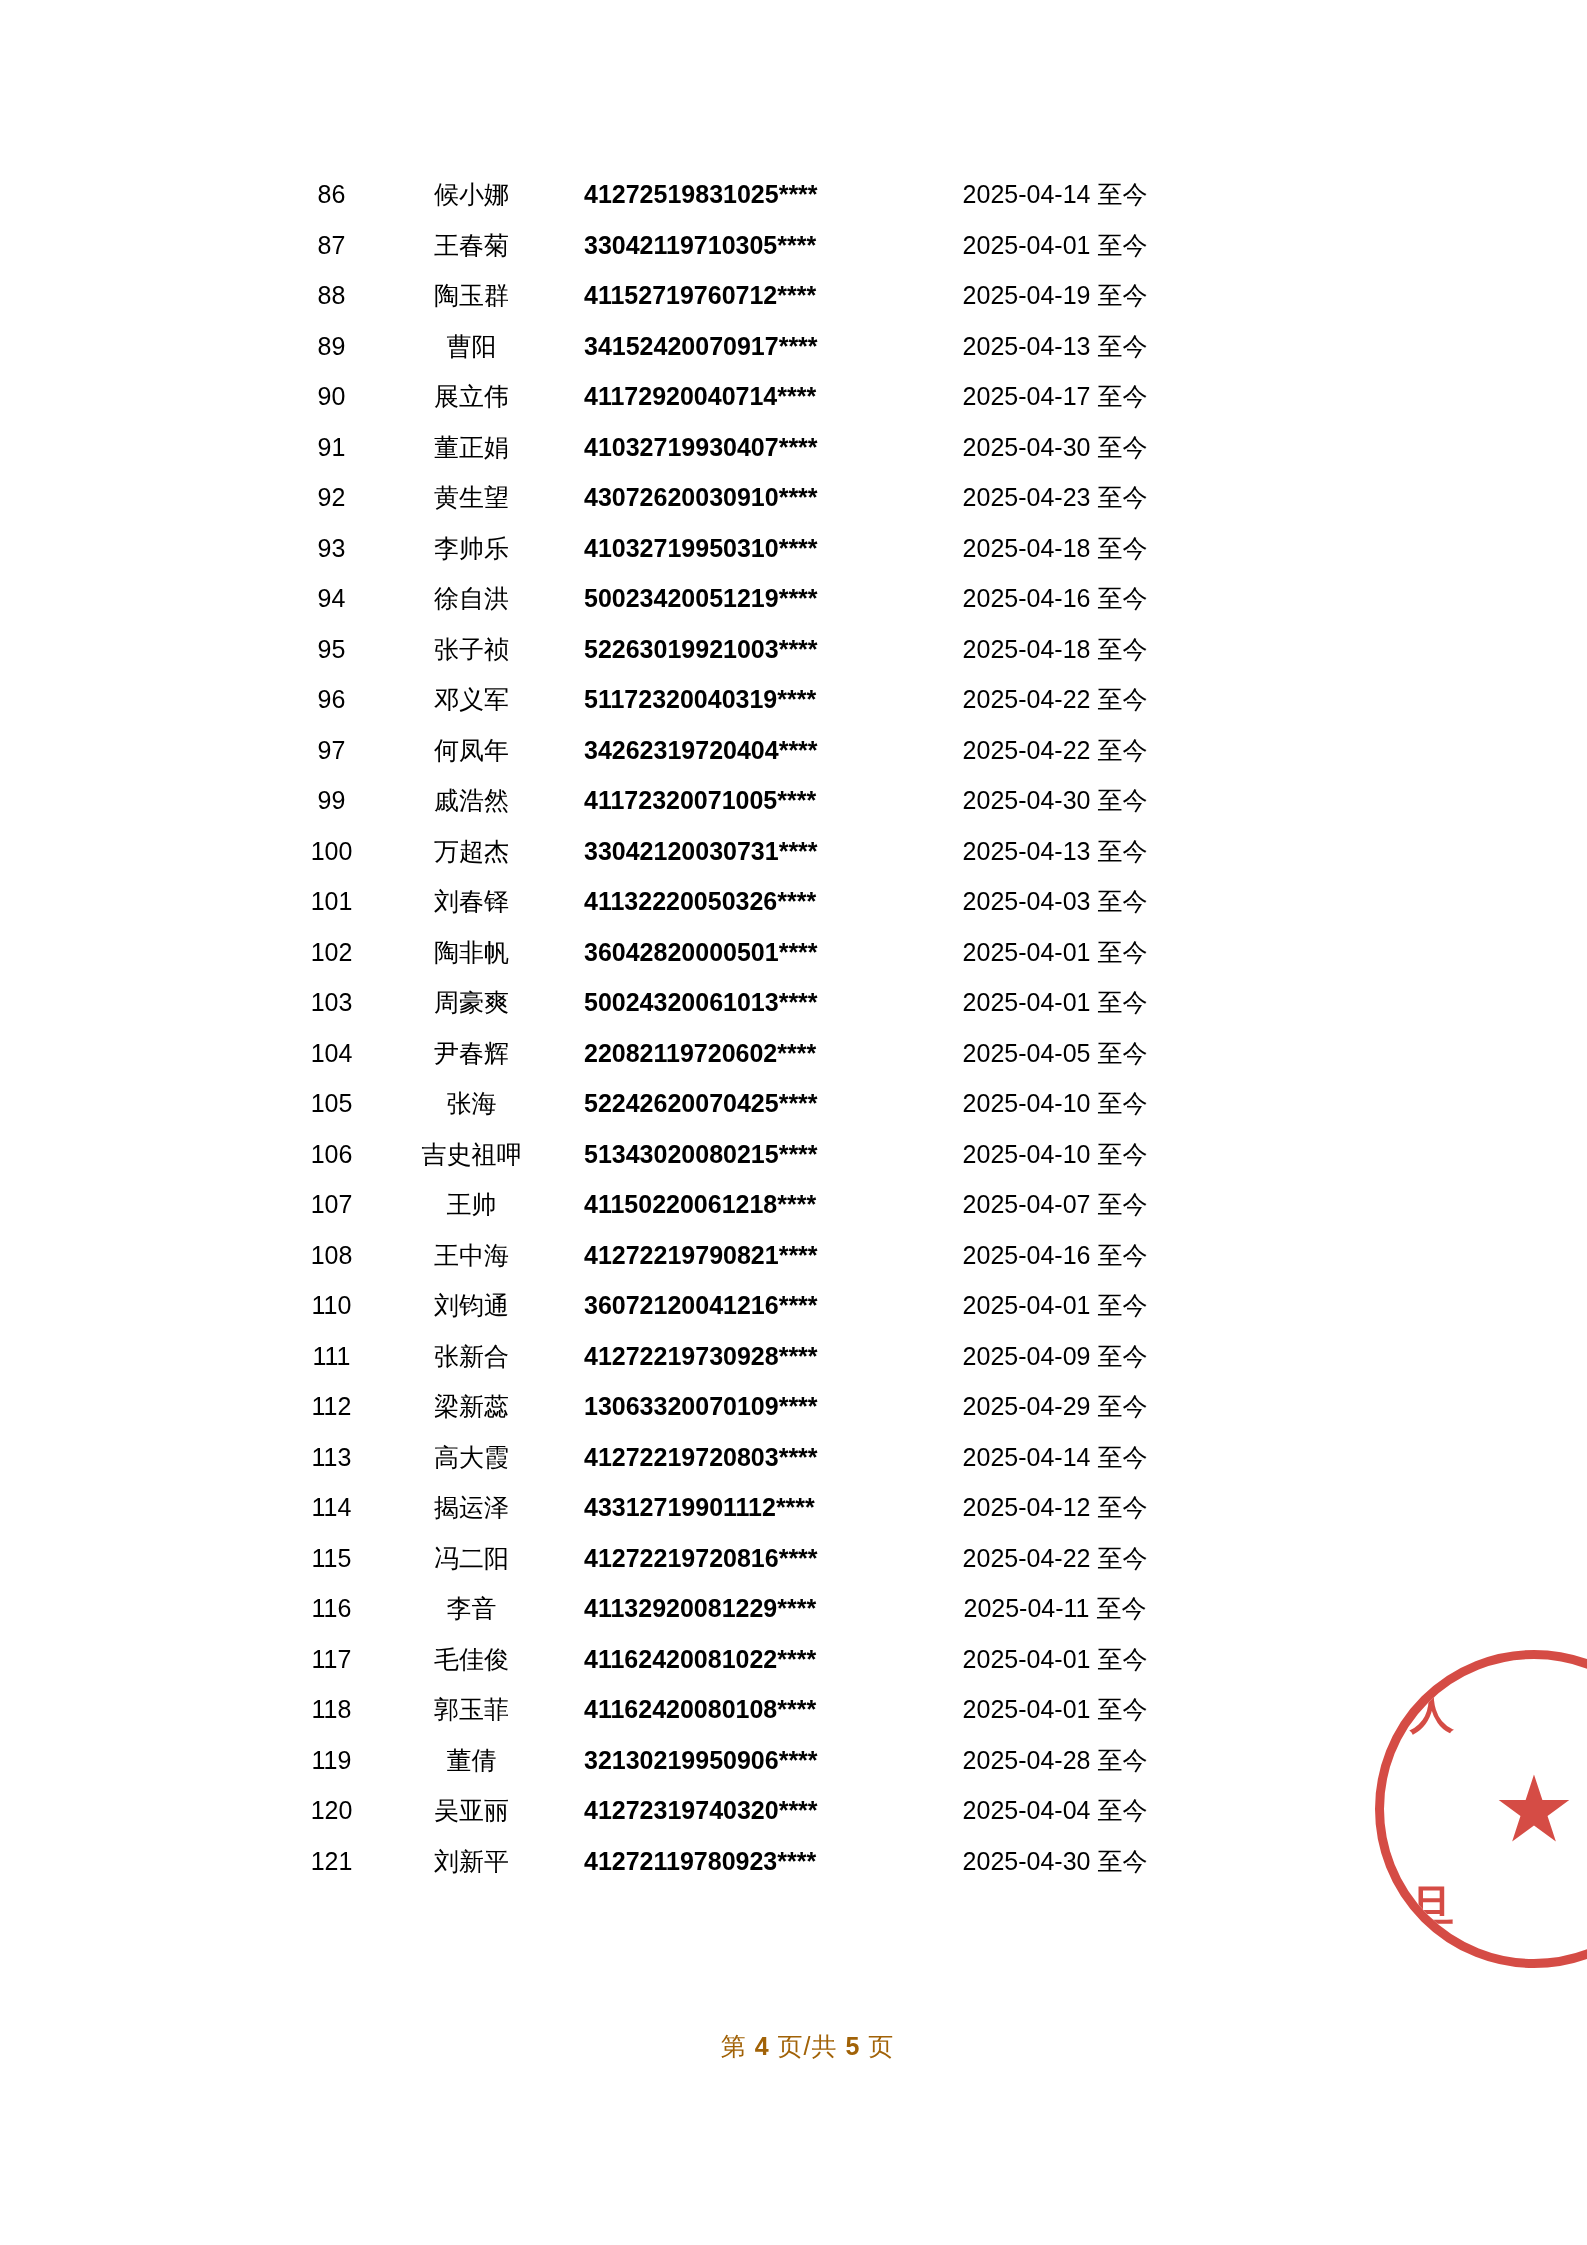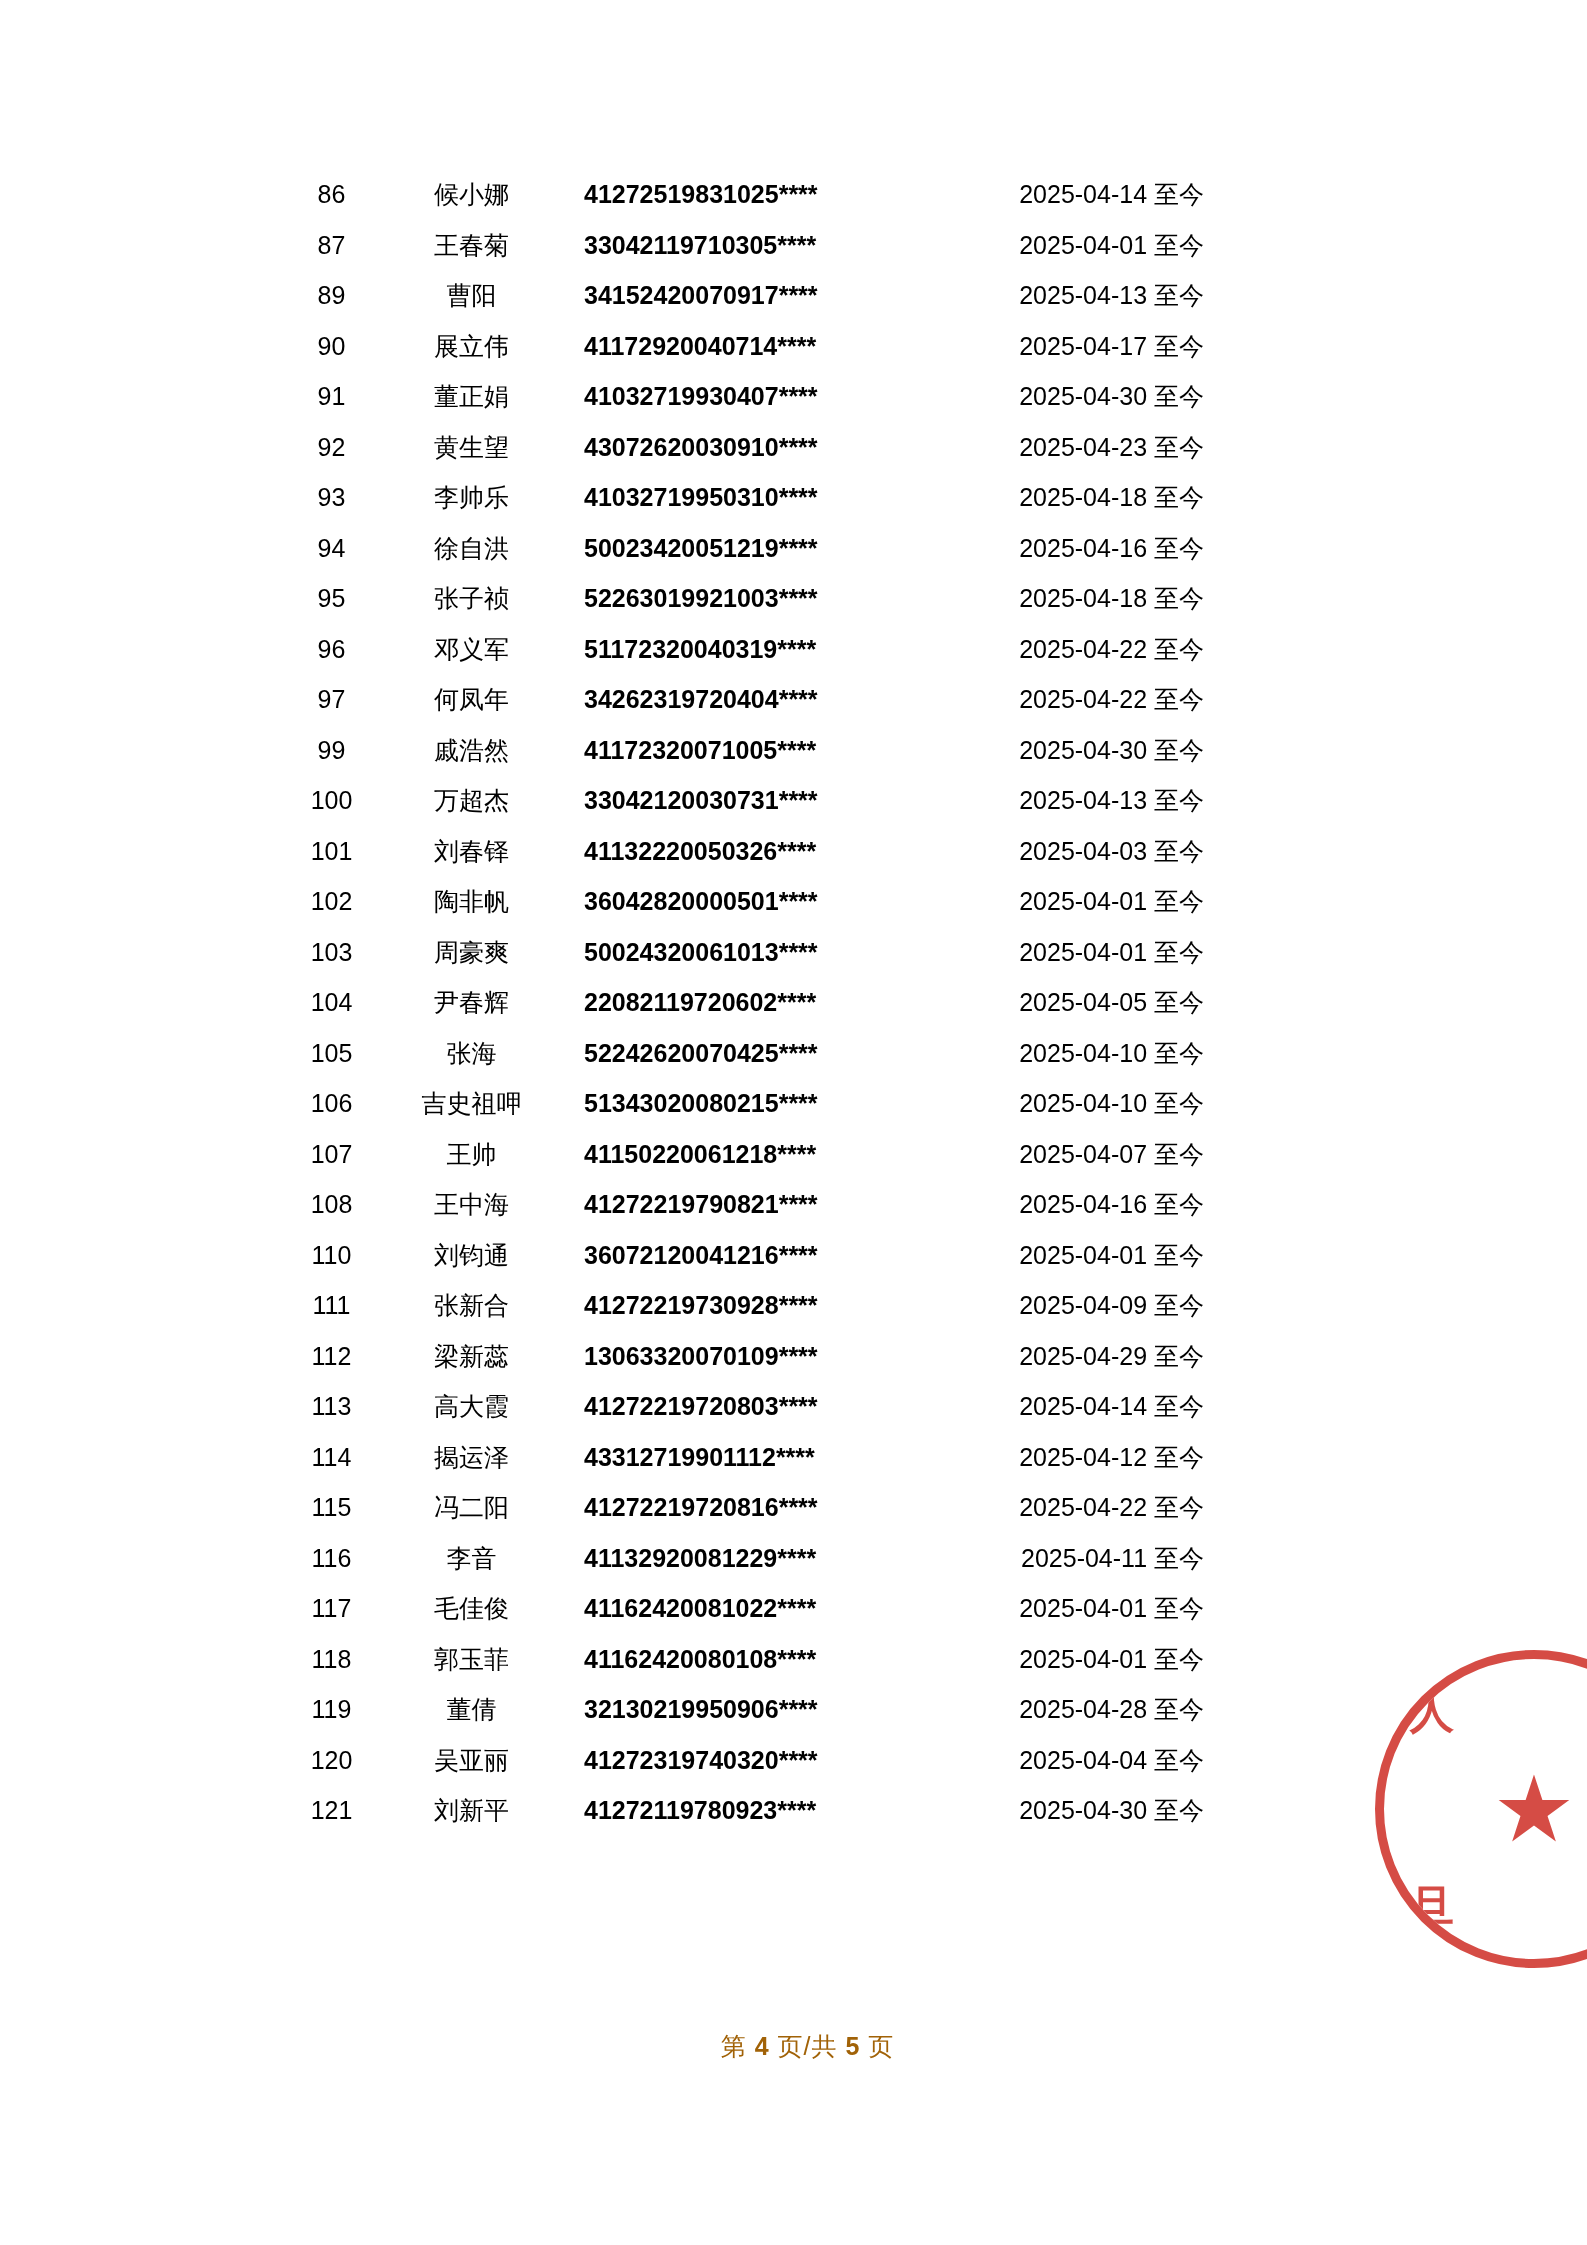--- a/index.html
+++ b/index.html
@@ -47,21 +47,21 @@
   .c-id {
     width: 300px;
     text-align: left;
     flex: 0 0 300px;
     padding-left: 20px;
     box-sizing: border-box;
     font-weight: bold;
   }
   .c-date {
     width: 340px;
-    text-align: right;
+    text-align: center;
     flex: 0 0 340px;
     padding-left: 42px;
     box-sizing: border-box;
   }
   .footer {
     position: absolute;
     top: 2030px;
     left: 0;
     width: 1587px;
     text-align: center;
@@ -123,20 +123,26 @@
         <div class="c-id">41272519831025****</div>
         <div class="c-date">2025-04-14 至今</div>
       </div>
       <div class="row">
         <div class="c-index">87</div>
         <div class="c-name">王春菊</div>
         <div class="c-id">33042119710305****</div>
         <div class="c-date">2025-04-01 至今</div>
       </div>
       <div class="row">
+        <div class="c-index">88</div>
+        <div class="c-name">陶玉群</div>
+        <div class="c-id">41152719760712****</div>
+        <div class="c-date">2025-04-19 至今</div>
+      </div>
+      <div class="row">
         <div class="c-index">89</div>
         <div class="c-name">曹阳</div>
         <div class="c-id">34152420070917****</div>
         <div class="c-date">2025-04-13 至今</div>
       </div>
       <div class="row">
         <div class="c-index">90</div>
         <div class="c-name">展立伟</div>
         <div class="c-id">41172920040714****</div>
         <div class="c-date">2025-04-17 至今</div>

